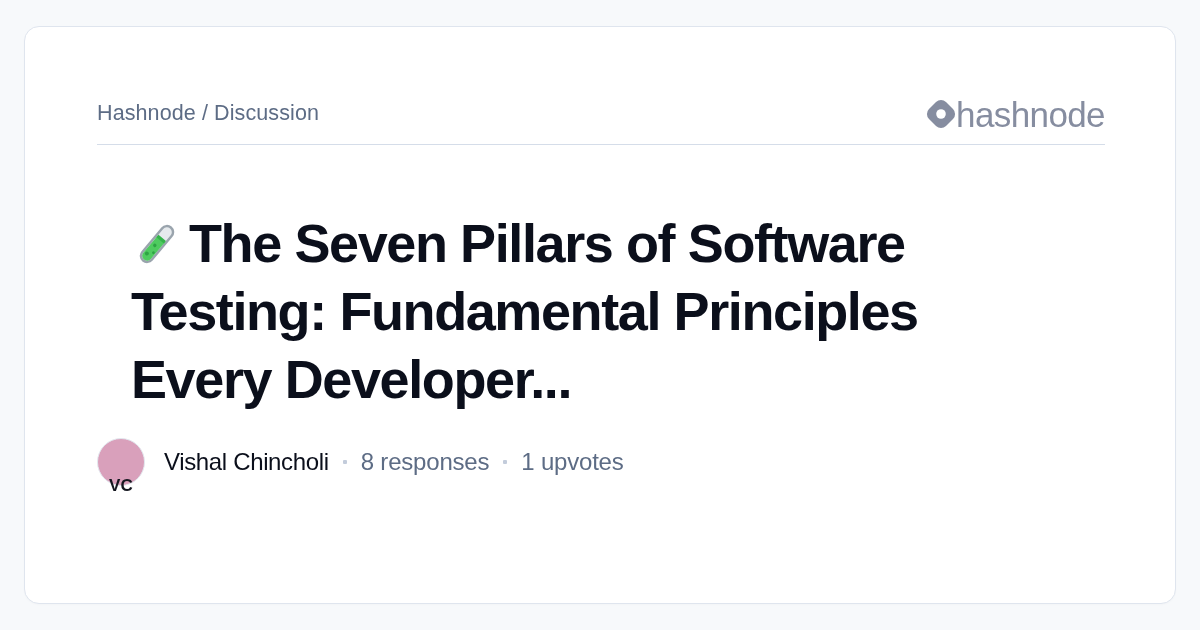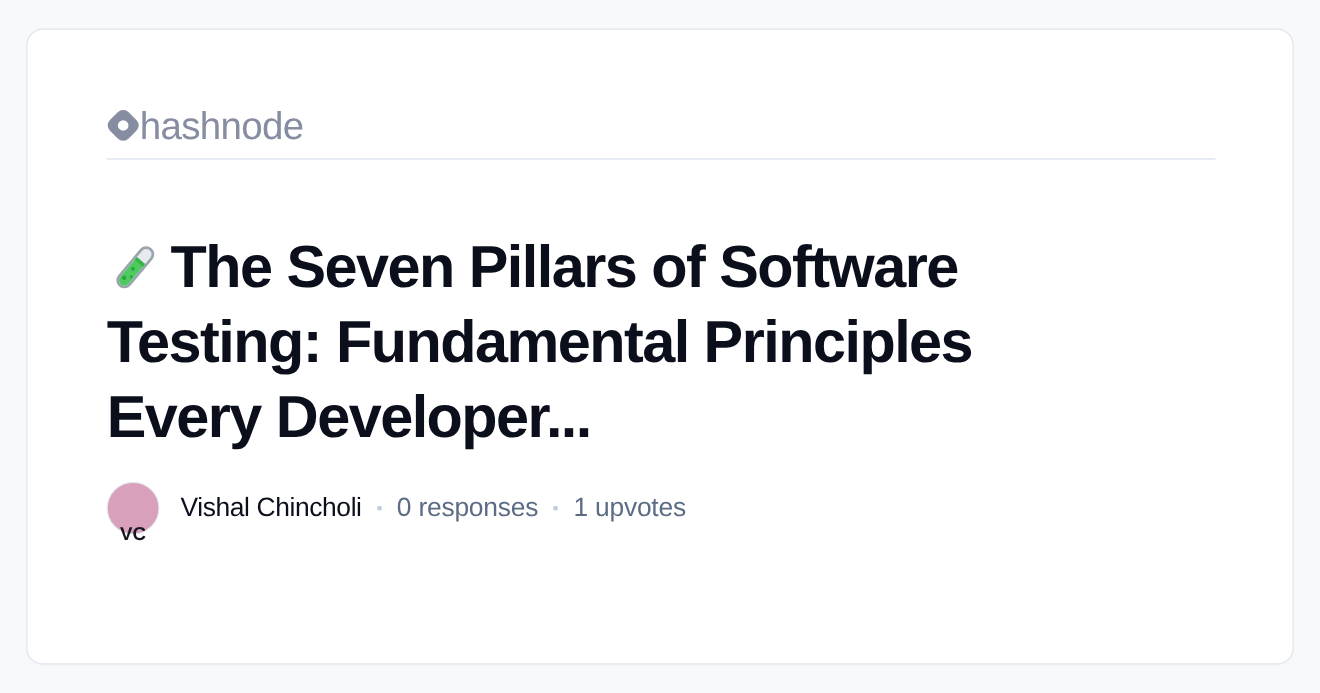--- a/index.html
+++ b/index.html
@@ -96,20 +96,21 @@
     width: 940px;
   }
 
   .title {
     font-size: 54px;
     line-height: 68px;
     font-weight: 800;
     color: #0b0f1b;
     letter-spacing: -1.4px;
     word-break: break-word;
+    margin-left: 34px;
   }
 
   .emoji-tube {
     display: inline-block;
     vertical-align: -8px;
     width: 52px;
     height: 52px;
     margin-right: 6px;
   }
 
@@ -171,20 +172,21 @@
 </style>
 </head>
 <body>
 
 <div class="page">
 
   <div class="card">
 
     <div class="card-header">
 
+      <div class="breadcrumb">Hashnode / Discussion</div>
 
       <div class="brand">
         <svg class="brand-mark" viewBox="0 0 32 32">
           <rect x="3.2" y="3.2" width="25.6" height="25.6" rx="7.5" transform="rotate(45 16 16)" fill="#868da0"></rect>
           <circle cx="16" cy="16" r="5.1" fill="#ffffff"></circle>
         </svg>
         <div class="brand-word">hashnode</div>
       </div>
 
     </div>
@@ -210,21 +212,21 @@
     <div class="meta-row">
 
       <div class="avatar">
         <span class="avatar-initials">VC</span>
       </div>
 
       <div class="author-name">Vishal Chincholi</div>
 
       <div class="meta-sep"></div>
 
-      <div class="meta-stat">0 responses</div>
+      <div class="meta-stat">8 responses</div>
 
       <div class="meta-sep"></div>
 
       <div class="meta-stat">1 upvotes</div>
 
     </div>
 
   </div>
 </div>
 

